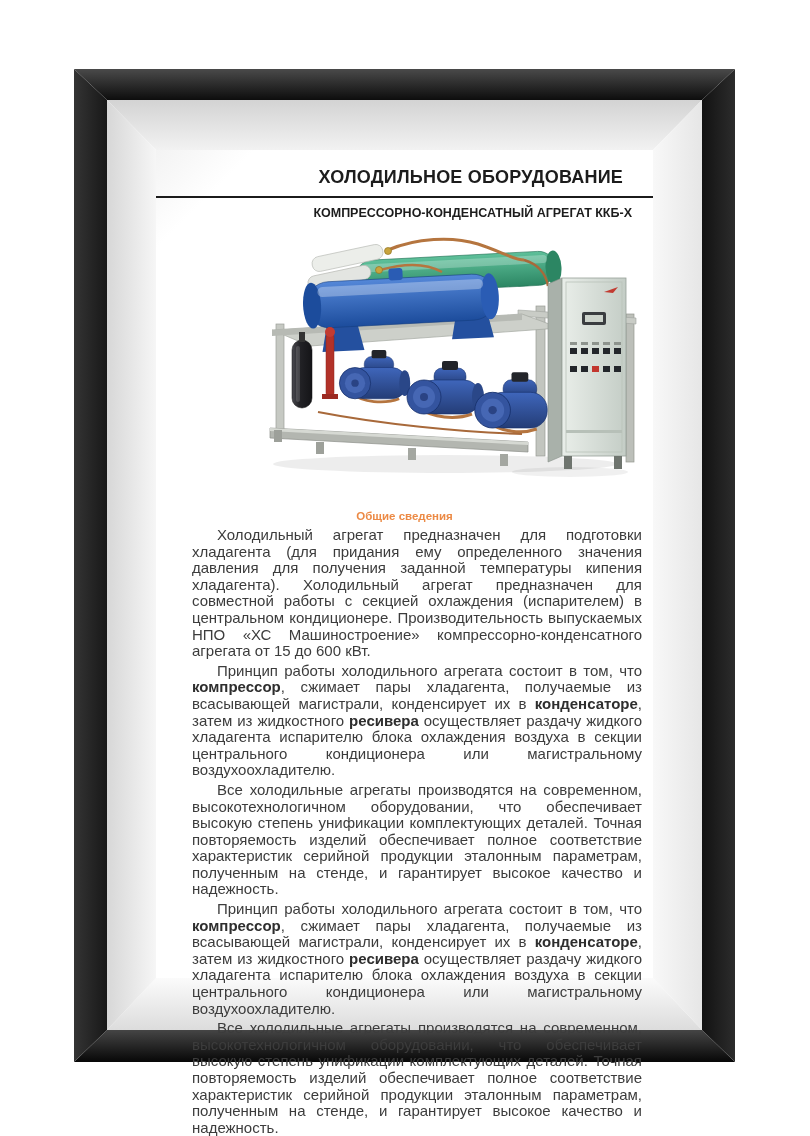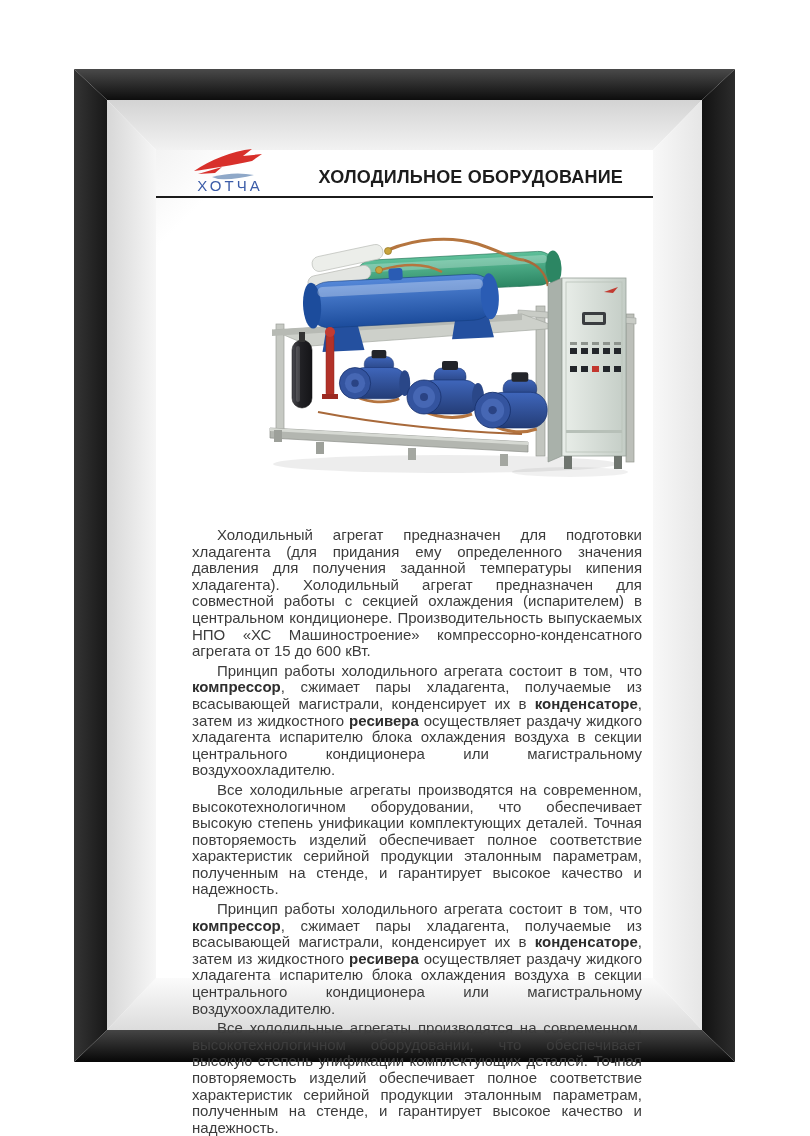--- a/index.html
+++ b/index.html
@@ -73,33 +73,24 @@
   <div class="band fr-bottom"></div>
   <div class="band fr-left"></div>
   <div class="band fr-right"></div>
   <div class="band mat-top"></div>
   <div class="band mat-bottom"></div>
   <div class="band mat-left"></div>
   <div class="band mat-right"></div>
 
   <div class="page">
 
-    <div class="logo">
-      <span>
-        <svg width="84" height="34" viewBox="0 0 84 34">
-          <path d="M6,25 C22,14 44,5 64,3 L55,10 L74,8 L64,15 C46,19 20,23 6,25 Z" fill="#D8302B"></path>
-          <path d="M10,28 L34,21 L27,27 Z" fill="#D8302B"></path>
-          <path d="M24,31 Q46,25 66,29 Q48,34 30,33 Z" fill="#8FA8C8"></path>
-        </svg>
-      </span>
-      <div class="logo-text">ХОТЧА</div>
-    </div>
 
     <div class="doc-title">ХОЛОДИЛЬНОЕ ОБОРУДОВАНИЕ</div>
     <div class="rule"></div>
+    <div class="doc-subtitle">КОМПРЕССОРНО-КОНДЕНСАТНЫЙ АГРЕГАТ ККБ-Х</div>
 
     <div class="figure">
       <svg width="382" height="260" viewBox="0 0 382 260">
         <defs>
           <linearGradient id="gBlue" x1="0" y1="0" x2="0" y2="1">
             <stop offset="0" stop-color="#5487d8"></stop>
               <stop offset="1" stop-color="#1c4c9c"></stop>
           </linearGradient>
           <linearGradient id="gGreen" x1="0" y1="0" x2="0" y2="1">
             <stop offset="0" stop-color="#5ec09a"></stop>
@@ -229,20 +220,21 @@
         <polygon points="10,208 268,222 268,232 10,218" fill="#b3b6b0" stroke="#8c8f89" stroke-width="0.7"></polygon>
         <polygon points="10,208 268,222 268,225 10,211" fill="#d6d9d3"></polygon>
         <rect x="56" y="222" width="8" height="12" fill="#9da09a"></rect>
         <rect x="148" y="228" width="8" height="12" fill="#a4a7a1"></rect>
         <rect x="240" y="234" width="8" height="12" fill="#a4a7a1"></rect>
         <rect x="14" y="210" width="8" height="12" fill="#9da09a"></rect>
       </svg>
     </div>
 
 
+    <div class="section-title">Общие сведения</div>
 
     <div class="body-text">
         <p><span>Холодильный агрегат предназначен для подготовки хладагента (для придания ему определенного значения давления для получения заданной температуры кипения хладагента). Холодильный агрегат предназначен для совместной работы с секцией охлаждения (испарителем) в центральном кондиционере. Производительность выпускаемых НПО «ХС Машиностроение» компрессорно-конденсатного агрегата от 15 до 600 кВт.</span></p>
         <p><span>Принцип работы холодильного агрегата состоит в том, что </span><span class="em">компрессор</span><span>, сжимает пары хладагента, получаемые из всасывающей магистрали, конденсирует их в </span><span class="em">конденсаторе</span><span>, затем из жидкостного </span><span class="em">ресивера</span><span> осуществляет раздачу жидкого хладагента испарителю блока охлаждения воздуха в секции центрального кондиционера или магистральному воздухоохладителю.</span></p>
         <p><span>Все холодильные агрегаты производятся на современном, высокотехнологичном оборудовании, что обеспечивает высокую степень унификации комплектующих деталей. Точная повторяемость изделий обеспечивает полное соответствие характеристик серийной продукции эталонным параметрам, полученным на стенде, и гарантирует высокое качество и надежность.</span></p>
         <p><span>Принцип работы холодильного агрегата состоит в том, что </span><span class="em">компрессор</span><span>, сжимает пары хладагента, получаемые из всасывающей магистрали, конденсирует их в </span><span class="em">конденсаторе</span><span>, затем из жидкостного </span><span class="em">ресивера</span><span> осуществляет раздачу жидкого хладагента испарителю блока охлаждения воздуха в секции центрального кондиционера или магистральному воздухоохладителю.</span></p>
         <p><span>Все холодильные агрегаты производятся на современном, высокотехнологичном оборудовании, что обеспечивает высокую степень унификации комплектующих деталей. Точная повторяемость изделий обеспечивает полное соответствие характеристик серийной продукции эталонным параметрам, полученным на стенде, и гарантирует высокое качество и надежность.</span></p>
       </div>
 
   </div>

